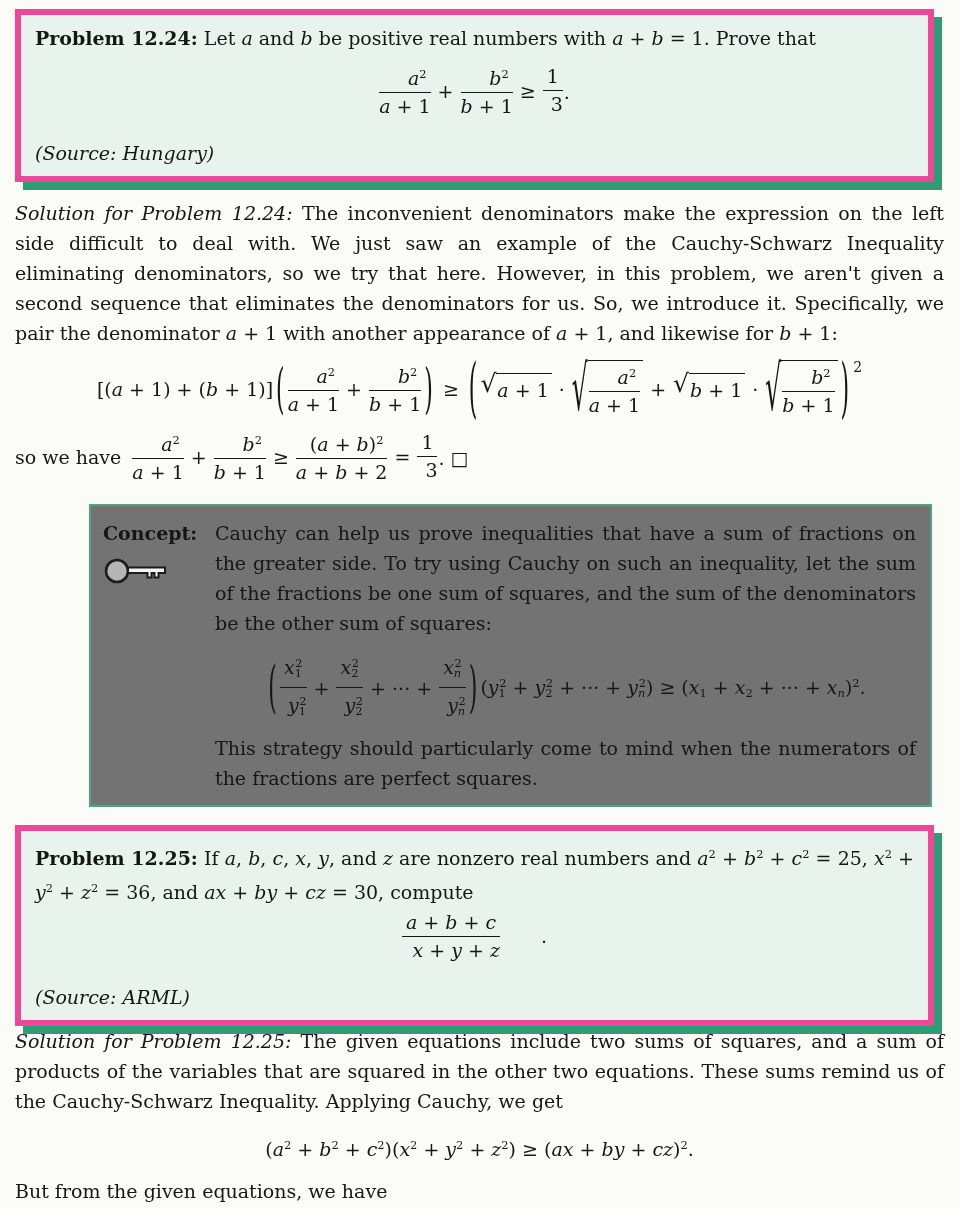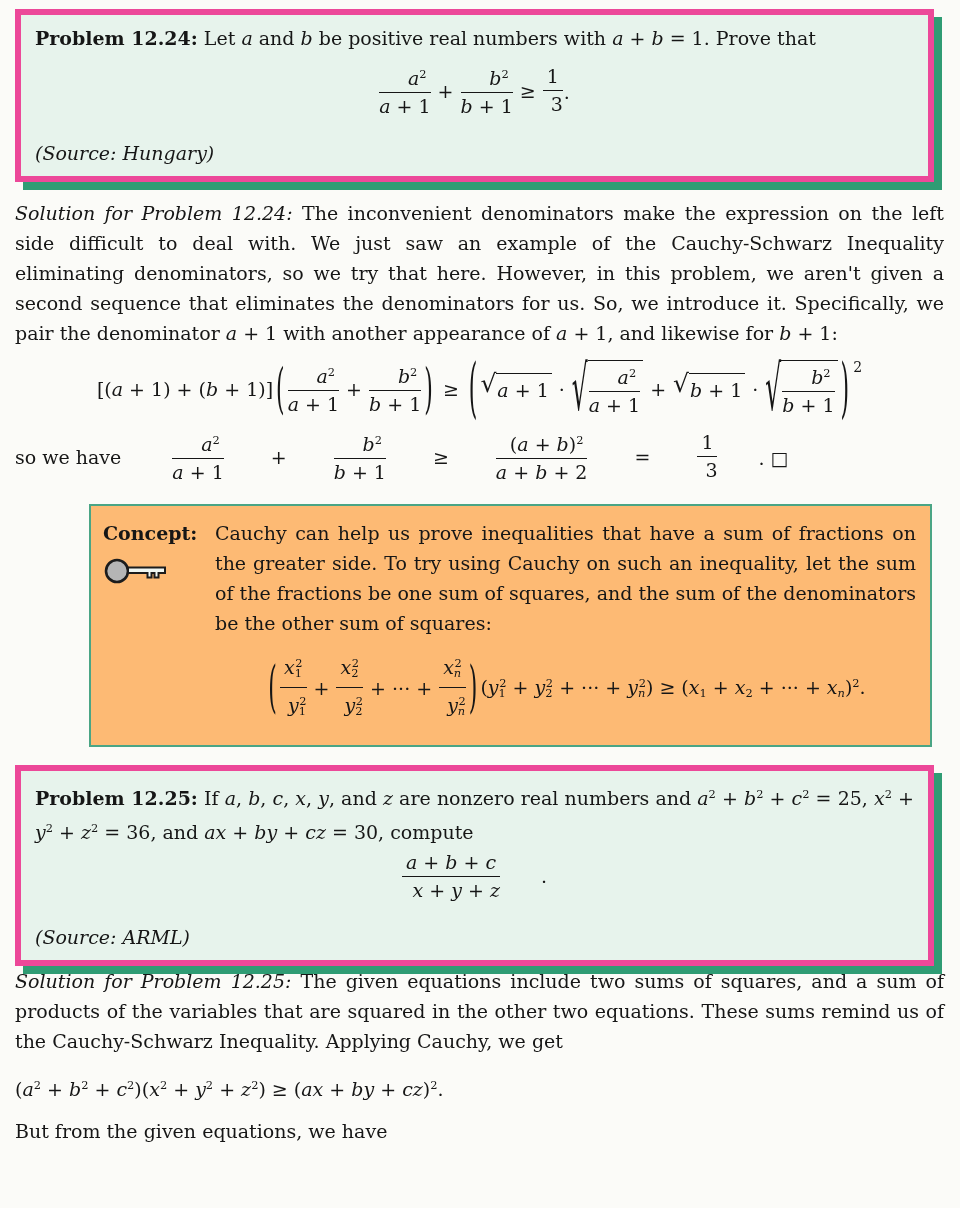--- a/index.html
+++ b/index.html
@@ -38,37 +38,37 @@
   .sqrt .sign{font-size:25px;line-height:22px;display:inline-block;}
   .sqrt .rad{border-top:1.8px solid #161616;padding:1px 3px 0 1px;display:inline-block;}
   .sqrt.tall .sign{transform:scaleY(2.5);transform-origin:top;line-height:24px;}
   .outersup{align-self:flex-start;font-size:14px;line-height:14px;margin:0 0 0 1px;}
   
   .sol-para{margin-top:16px;}
   .display-a{margin:10px 0 2px;}
   .display-b{margin-top:12px;}
   .display-b .line1{display:flex;justify-content:center;align-items:center;}
   .display-b .line2{text-align:center;position:relative;left:16px;margin-top:4px;}
-  .sowehave{display:flex;align-items:center;margin:12px 0 0;gap:40px;}
+  .sowehave{display:flex;align-items:center;margin:12px 0 0;}
   .sowehave .lead{margin-right:11px;}
   
   .concept-box{
-    display:flex;background:#fdba74;border:2px solid #4aa585;
+    display:flex;background:#737373;border:2px solid #4aa585;
     margin:20px 12px 0 74px;padding:12px 14px 12px 12px;gap:14px;
   }
   .concept-label-col{flex:0 0 98px;}
   .concept-label{font-weight:bold;}
   .concept-label-col svg{margin-top:8px;display:block;}
   .concept-text-col{flex:1;}
   .concept-display{margin:14px 0 10px;}
   
   .box-25{margin-top:18px;}
   .display-q{margin:4px 0 2px;gap:40px;}
   .sol-para-25{}
-  .display-plain{text-align:left;margin:14px 0 12px;}
+  .display-plain{text-align:center;margin:14px 0 12px;}
   .between{margin-top:2px;}
 </style>
 </head>
 <body>
 
 <div class="page">
 
   <section class="problem-box">
     <p class="para"><span class="b">Problem 12.24:</span><span>  Let </span><span class="i">a</span><span> and </span><span class="i">b</span><span> be positive real numbers with </span><span class="i">a</span><span> + </span><span class="i">b</span><span> = 1. Prove that</span></p>
     <div class="display display-a">
@@ -185,20 +185,21 @@
             <span class="den"><span class="i">y</span><span class="sub">2</span><span class="sup">2</span></span>
           </span>
         <span class="op">+ ··· +</span>
         <span class="frac">
             <span class="num"><span class="i">x</span><span class="i sub">n</span><span class="sup">2</span></span>
             <span class="den"><span class="i">y</span><span class="i sub">n</span><span class="sup">2</span></span>
           </span>
         <span class="bp cpt">)</span>
         <span class="tok"><span>(</span><span class="i">y</span><span class="sub">1</span><span class="sup">2</span><span> + </span><span class="i">y</span><span class="sub">2</span><span class="sup">2</span><span> + ··· + </span><span class="i">y</span><span class="i sub">n</span><span class="sup">2</span><span>) ≥ (</span><span class="i">x</span><span class="sub">1</span><span> + </span><span class="i">x</span><span class="sub">2</span><span> + ··· + </span><span class="i">x</span><span class="i sub">n</span><span>)</span><span class="sup">2</span><span>.</span></span>
       </div>
+      <p class="para">This strategy should particularly come to mind when the numerators of the fractions are perfect squares.</p>
     </div>
   </section>
 
   <section class="problem-box box-25">
     <p class="para"><span class="b">Problem 12.25:</span><span> If </span><span class="i">a</span><span>, </span><span class="i">b</span><span>, </span><span class="i">c</span><span>, </span><span class="i">x</span><span>, </span><span class="i">y</span><span>, and </span><span class="i">z</span><span> are nonzero real numbers and </span><span class="i">a</span><span class="sup">2</span><span> + </span><span class="i">b</span><span class="sup">2</span><span> + </span><span class="i">c</span><span class="sup">2</span><span> = 25, </span><span class="i">x</span><span class="sup">2</span><span> + </span><span class="i">y</span><span class="sup">2</span><span> + </span><span class="i">z</span><span class="sup">2</span><span> = 36, and </span><span class="i">ax</span><span> + </span><span class="i">by</span><span> + </span><span class="i">cz</span><span> = 30, compute</span></p>
     <div class="display display-q">
       <span class="frac">
           <span class="num"><span class="i">a</span><span> + </span><span class="i">b</span><span> + </span><span class="i">c</span></span>
           <span class="den"><span class="i">x</span><span> + </span><span class="i">y</span><span> + </span><span class="i">z</span></span>
         </span>

